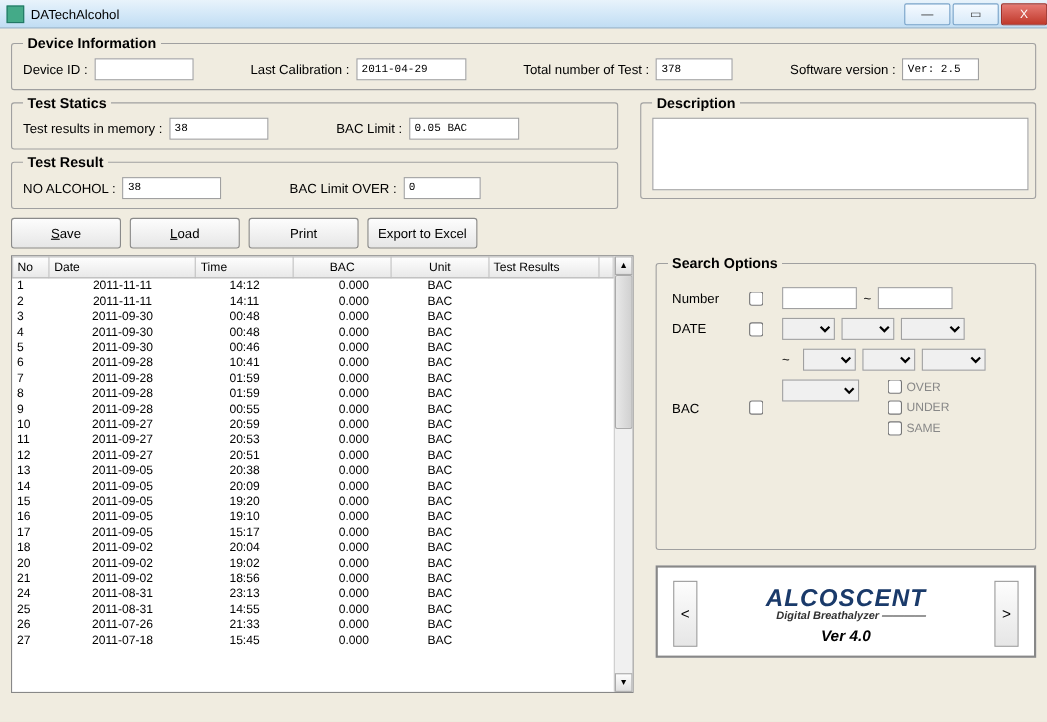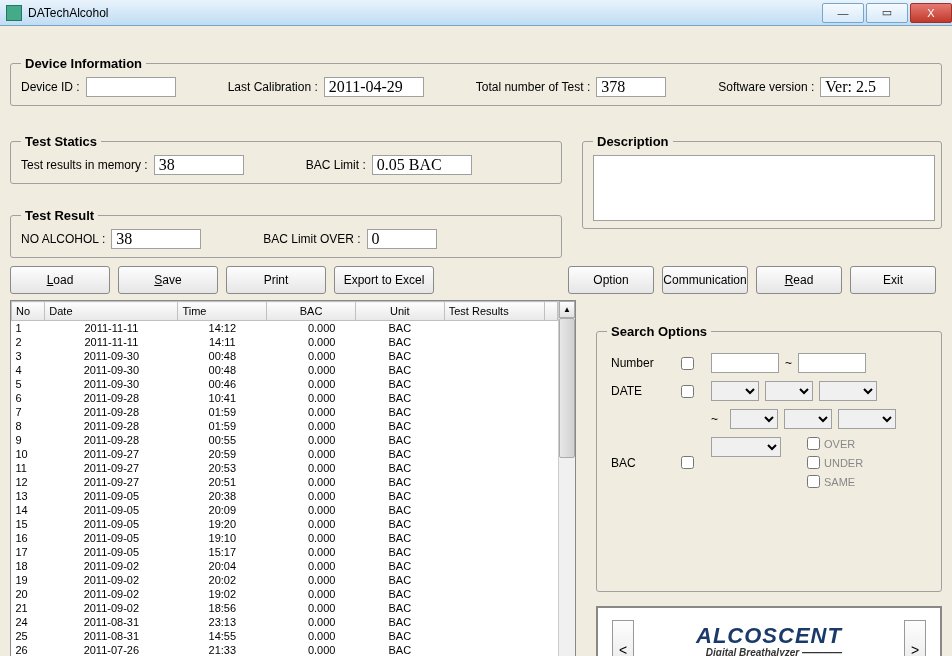--- a/index.html
+++ b/index.html
@@ -41,37 +41,36 @@
   padding: 6px 10px;
   background: #f0ece0;
   height: calc(100% - 26px);
 }
 fieldset {
   border: 1px solid #a0a0a0;
   border-radius: 3px;
   padding: 6px 6px 8px 10px;
   margin-bottom: 4px;
   background: #f0ece0;
-  margin-top: 24px;
 }
 legend {
   font-size: 13px;
   font-weight: bold;
   padding: 0 4px;
   color: #000;
 }
 .row { display: flex; align-items: center; gap: 6px; }
 .lbl { font-size: 12px; }
 input.fld, textarea.fld, select.fld {
   border: 1px solid #a0a0a0;
   background: #fff;
   height: 20px;
   padding: 1px 4px;
-  font-size: 16px;
-  font-family: Liberation Serif, serif;
+  font-size: 10px;
+  font-family: Liberation Mono, monospace;
 }
 textarea.fld { resize: none; }
 .btn {
   height: 28px;
   border: 1px solid #8a8a8a;
   background: linear-gradient(to bottom, #fdfdfd, #e6e6e6);
   border-radius: 3px;
   font-size: 12px;
   cursor: pointer;
 }
@@ -226,32 +225,24 @@
       <fieldset style="height:95px">
         <legend>Description</legend>
         <textarea class="fld" style="width: 100%; height: 66px;"></textarea>
       </fieldset>
     </div>
   </div>
 
   <div class="two-col">
     <div class="left-col">
       <div class="toolbar">
+        <button class="btn"><u>S</u><span>ave</span></button>
         <button class="btn"><u>L</u><span>oad</span></button>
-        <button class="btn"><u>S</u><span>ave</span></button>
         <button class="btn">Print</button>
         <button class="btn">Export to Excel</button>
-      </div>
-    </div>
-    <div class="right-col" style="width:374px">
-      <div class="toolbar-right" style="margin:4px 0 6px 0">
-        <button class="btn">Option</button>
-        <button class="btn">Communication</button>
-        <button class="btn"><u>R</u><span>ead</span></button>
-        <button class="btn">Exit</button>
       </div>
     </div>
   </div>
 
   <div class="two-col">
     <div class="left-col">
       <div class="table-wrap">
         <div class="table-inner">
           <table class="tbl">
             <thead>
@@ -416,29 +407,20 @@
                   <td class="time">15:17</td>
                   <td class="bac">0.000</td>
                   <td class="unit">BAC</td>
                   <td></td>
                   <td></td>
                 </tr>
                 <tr>
                   <td class="num">18</td>
                   <td class="date">2011-09-02</td>
                   <td class="time">20:04</td>
-                  <td class="bac">0.000</td>
-                  <td class="unit">BAC</td>
-                  <td></td>
-                  <td></td>
-                </tr>
-                <tr>
-                  <td class="num">19</td>
-                  <td class="date">2011-09-02</td>
-                  <td class="time">20:02</td>
                   <td class="bac">0.000</td>
                   <td class="unit">BAC</td>
                   <td></td>
                   <td></td>
                 </tr>
                 <tr>
                   <td class="num">20</td>
                   <td class="date">2011-09-02</td>
                   <td class="time">19:02</td>
                   <td class="bac">0.000</td>

